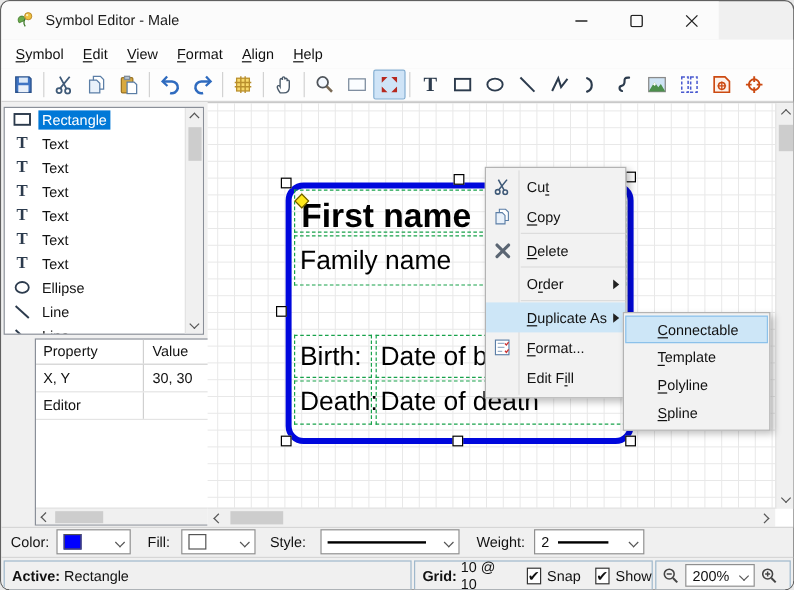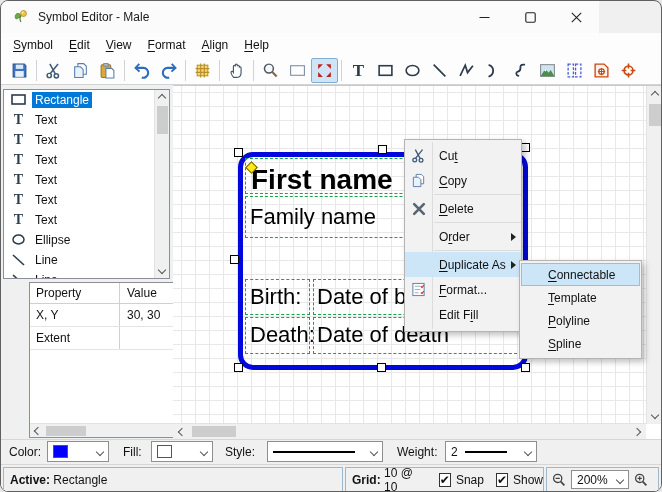--- a/index.html
+++ b/index.html
@@ -330,21 +330,21 @@
     <div class="propgrid">
       <div class="phead">
         <span class="pcol1">Property</span>
         <span class="pcol2">Value</span>
       </div>
       <div class="prow">
         <span class="pcol1">X, Y</span>
         <span class="pcol2">30, 30</span>
       </div>
       <div class="prow">
-        <span class="pcol1">Extent</span>
+        <span class="pcol1">Editor</span>
       </div>
       <div class="hscroll" style="width:100%;">
         <div class="sarr" style="left:2px;top:0;width:12px;height:13px;">
             <span class="chev clf"></span>
           </div>
         <div class="thumbh" style="left:16px;width:40px;"></div>
         <div class="sarr" style="right:2px;top:0;width:12px;height:13px;">
             <span class="chev crt"></span>
           </div>
       </div>

